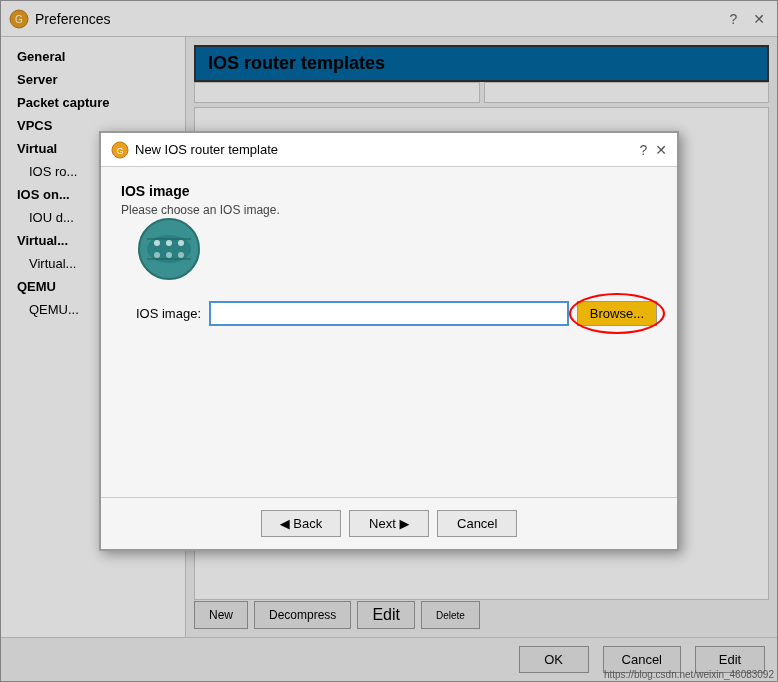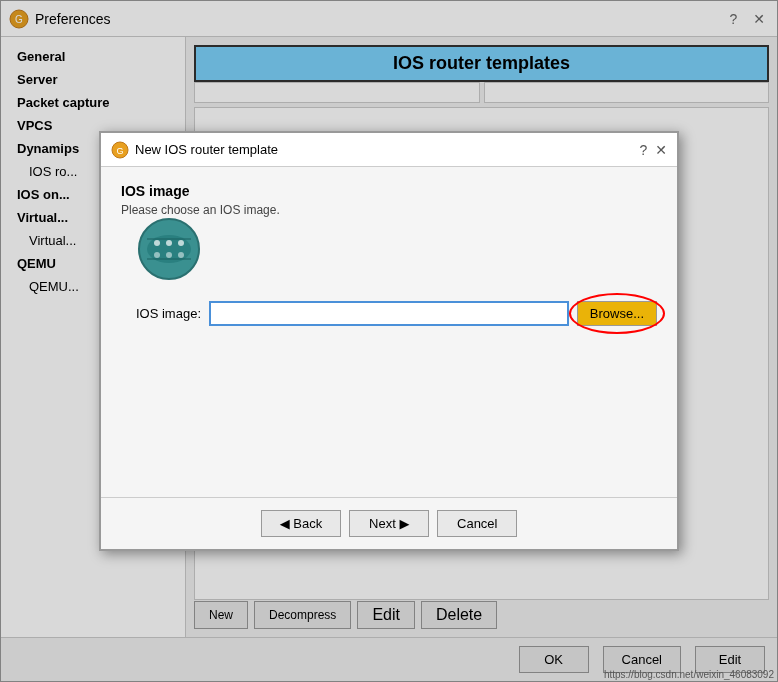--- a/index.html
+++ b/index.html
@@ -85,24 +85,23 @@
       flex: 1;
       display: flex;
       flex-direction: column;
       padding: 8px;
       background: #f0f0f0;
     }
 
     .section-title {
       font-size: 18px;
       font-weight: bold;
-      background: #7dd3fc;
+      background: #0369a1;
       border: 2px solid #333;
       padding: 6px 12px;
-      text-align: center;
     }
 
     .template-toolbar {
       display: flex;
       gap: 4px;
       margin-bottom: 4px;
     }
     .template-toolbar input {
       flex: 1;
       border: 1px solid #ccc;
@@ -322,44 +321,45 @@
     </div>
   </div>
 
   <div class="content-area">
 
     <div class="sidebar">
       <div class="sidebar-item bold">General</div>
       <div class="sidebar-item bold">Server</div>
       <div class="sidebar-item bold">Packet capture</div>
       <div class="sidebar-item bold">VPCS</div>
-      <div class="sidebar-item bold">Dynamips</div>
+      <div class="sidebar-item bold">Virtual</div>
       <div class="sidebar-item indented">IOS ro...</div>
       <div class="sidebar-item bold">IOS on...</div>
+      <div class="sidebar-item indented">IOU d...</div>
       <div class="sidebar-item bold">Virtual...</div>
       <div class="sidebar-item indented">Virtual...</div>
       <div class="sidebar-item bold">QEMU</div>
       <div class="sidebar-item indented">QEMU...</div>
     </div>
 
     <div class="main-content">
       <div class="section-title">IOS router templates</div>
 
       <div class="template-toolbar">
         <input type="text" style="flex: 1 1 0%; border: 1px solid rgb(204, 204, 204); padding: 2px 4px;">
         <input type="text" style="flex: 1 1 0%; border: 1px solid rgb(204, 204, 204); padding: 2px 4px;">
       </div>
 
       <div class="template-list"></div>
 
       <div class="template-actions">
         <button class="template-action-btn" style="border: 1px solid rgb(153, 153, 153); background: rgb(232, 232, 232); padding: 4px 14px; cursor: pointer; font-size: 12px;">New</button>
         <button class="template-action-btn" style="border: 1px solid rgb(153, 153, 153); background: rgb(232, 232, 232); padding: 4px 14px; cursor: pointer; font-size: 12px;">Decompress</button>
         <button class="template-action-btn" style="border: 1px solid rgb(153, 153, 153); background: rgb(232, 232, 232); padding: 4px 14px; cursor: pointer; font-size: 16px;">Edit</button>
-        <button class="template-action-btn" style="border: 1px solid rgb(153, 153, 153); background: rgb(232, 232, 232); padding: 4px 14px; cursor: pointer; font-size: 16px;">Delete</button>
+        <button class="template-action-btn" style="border: 1px solid rgb(153, 153, 153); background: rgb(232, 232, 232); padding: 4px 14px; cursor: pointer; font-size: 10px;">Delete</button>
       </div>
     </div>
   </div>
 
   <div class="bottom-bar">
     <button>OK</button>
     <button>Cancel</button>
     <button>Edit</button>
   </div>
 </div>

